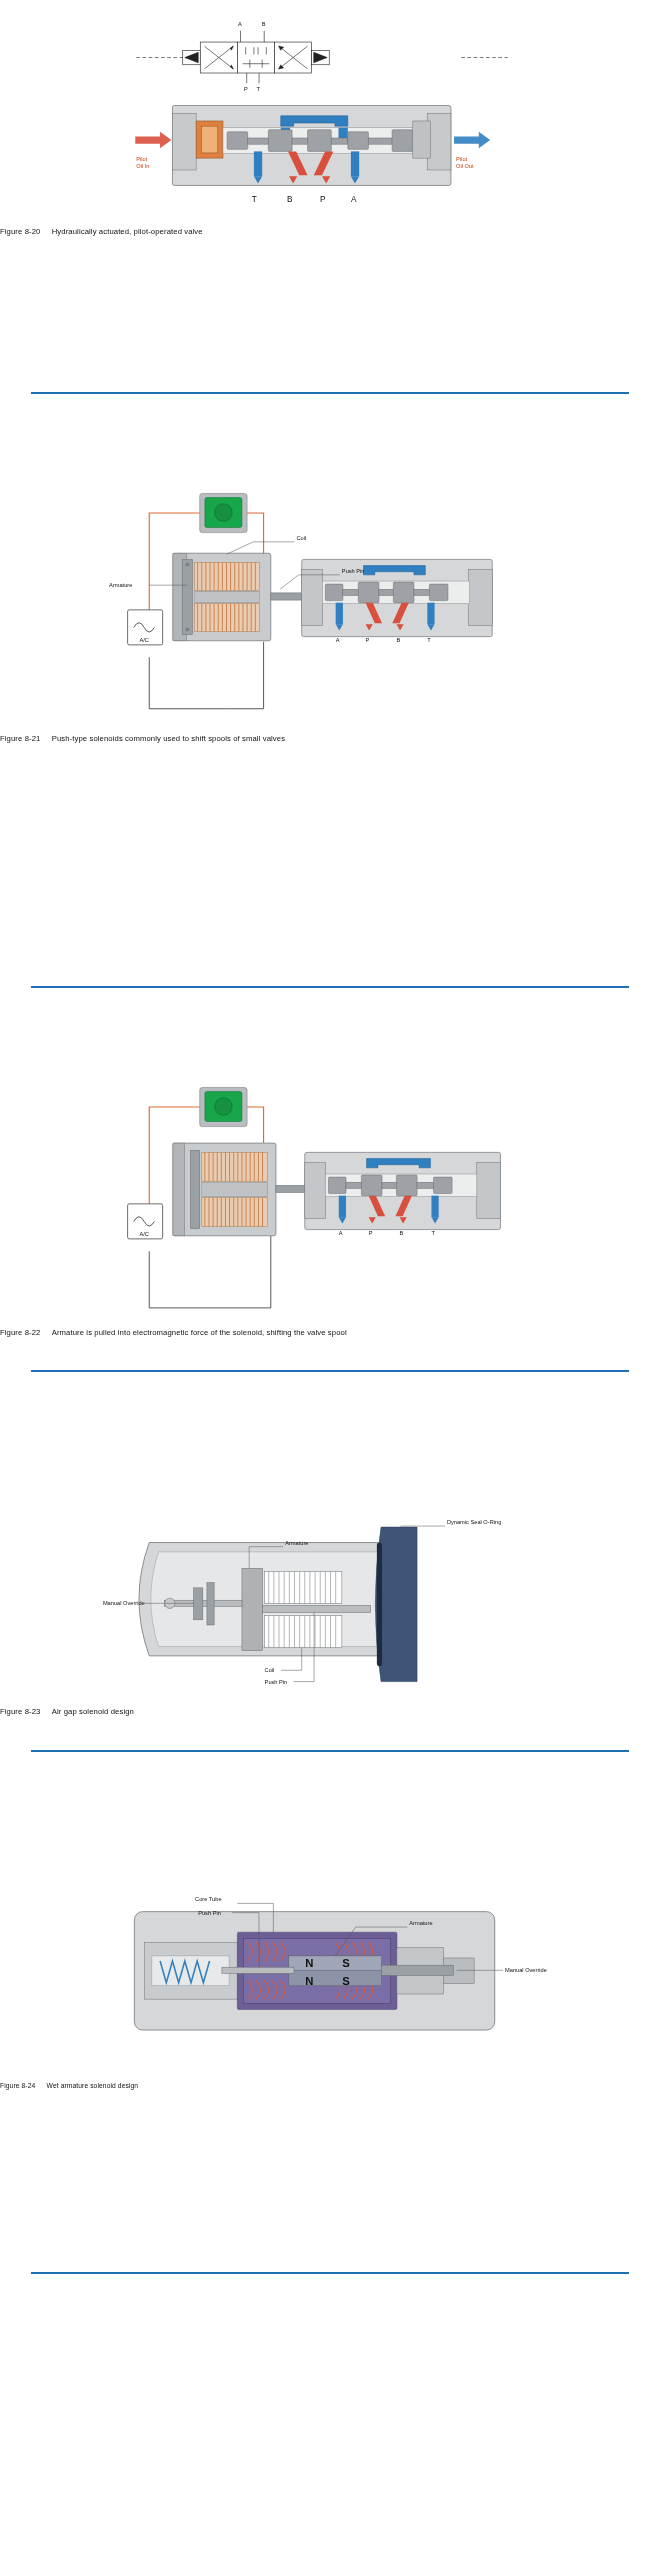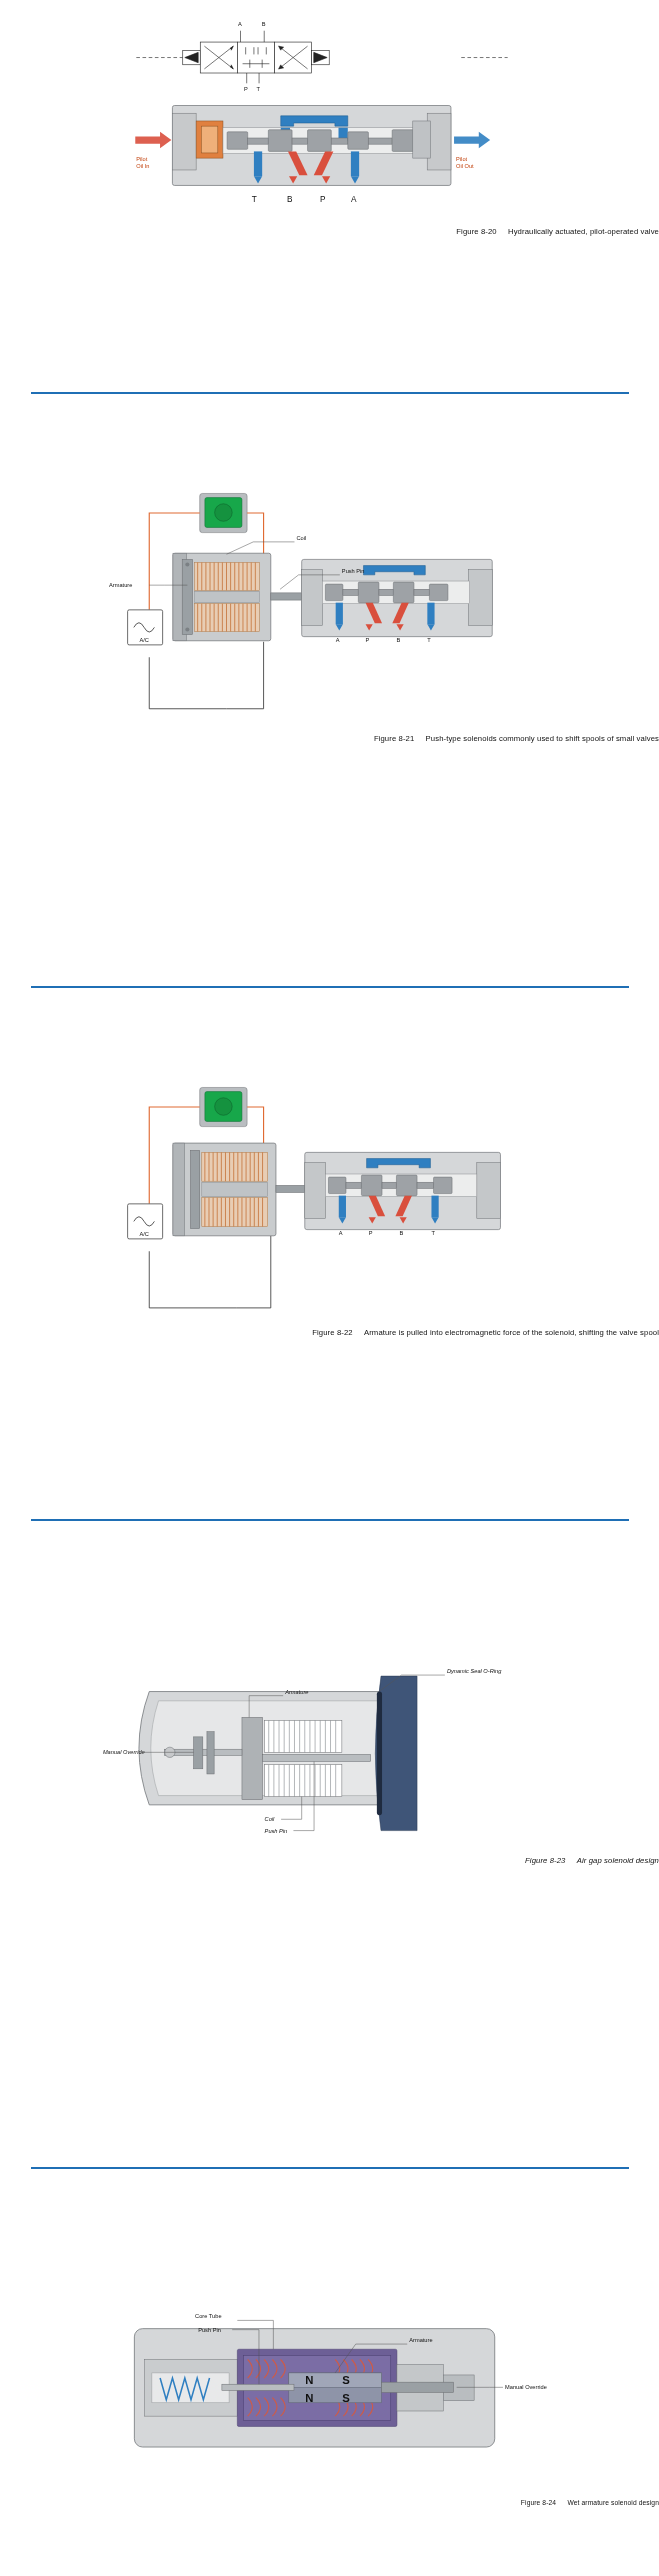--- a/index.html
+++ b/index.html
@@ -1,20 +1,20 @@
 <!DOCTYPE html>
 <html style="font-size:8.2px"><head>
 <meta charset="utf-8">
 <style>
   html,body{margin:0;padding:0;background:#ffffff;}
   body{width:659px;height:2975px;font-family:"Liberation Sans",sans-serif;color:#1a1a1a;position:relative;overflow:hidden;}
   .page{width:659px;height:2975px;position:relative;}
   .section{position:relative;width:659px;}
   .divider{width:598px;margin:0 auto;border-top:2.6px solid #1f6fb5;}
-  .caption{text-align:right;font-size:7.7px;color:#111;letter-spacing:0.1px;}
+  .caption{text-align:left;font-size:7.7px;color:#111;letter-spacing:0.1px;}
   .caption .fignum{font-weight:400;}
   .caption .figtext{margin-left:11.3px;}
   .figwrap{position:relative;margin:0 auto;}
   svg{display:block;}
   
   .arrowtxt{font-size:11px;fill:#c2410c;}
   .portlabel{font-size:16px;fill:#111;font-family:"Liberation Sans",sans-serif;}
   .portlabel-sm{font-size:11px;fill:#111;}
 </style>
 </head>
@@ -228,21 +228,21 @@
         <text class="portlabel-sm" x="72" y="193">Armature</text>
       </svg>
     </div>
     <div class="caption" style="margin-top:-62px;">
       <span class="fignum">Figure 8-21</span><span class="figtext">Push-type solenoids commonly used to shift spools of small valves</span>
     </div>
   </div>
 
   <div class="divider"></div>
 
-  <div class="section" style="height:531px;">
+  <div class="section" style="height:382px;">
     <div class="figwrap" style="width:515px;height:309px;margin-left:72px;padding-top:93px;">
       <svg width="515" height="289" viewBox="0 0 1000 560">
         <rect x="248" y="12" width="92" height="76" rx="5" fill="#b9bdc0" stroke="#6f7276"></rect>
         <rect x="258" y="20" width="72" height="58" rx="4" fill="#17a74a" stroke="#0c6e31"></rect>
         <circle cx="294" cy="49" r="17" fill="#15923f" stroke="#0b5e2a"></circle>
         <path d="M248 50 H150 V238" fill="none" stroke="#e06a32" stroke-width="2.2"></path>
         <path d="M340 50 H372 V130" fill="none" stroke="#e06a32" stroke-width="2.2"></path>
         <path d="M150 330 V440 H320" fill="none" stroke="#333" stroke-width="1.6"></path>
         <path d="M320 440 H386 V300" fill="none" stroke="#333" stroke-width="1.6"></path>
         <rect x="108" y="238" width="68" height="68" rx="3" fill="#ffffff" stroke="#333" stroke-width="1.4"></rect>
@@ -321,21 +321,21 @@
         <text class="portlabel-sm" x="698" y="298">T</text>
       </svg>
     </div>
     <div class="caption" style="margin-top:-62px;">
       <span class="fignum">Figure 8-22</span><span class="figtext">Armature is pulled into electromagnetic force of the solenoid, shifting the valve spool</span>
     </div>
   </div>
 
   <div class="divider"></div>
 
-  <div class="section" style="height:646px;font-style:italic;">
+  <div class="section" style="height:378px;">
     <div class="figwrap" style="width:515px;height:309px;margin-left:72px;padding-top:93px;">
       <svg width="515" height="289" viewBox="0 0 1000 560">
 
         <path d="M150 150 q-40 110 0 220 h470 v-220 z" fill="#d5d7d9" stroke="#6f7276" stroke-width="1.5"></path>
         <path d="M168 168 q-30 92 0 184 h430 v-184 z" fill="#e6e7e8" stroke="#9b9ea1"></path>
 
         <path d="M600 120 h70 v300 h-70 q-22 -150 0 -300 z" fill="#3f5578" stroke="#2b3b55"></path>
 
         <rect x="592" y="150" width="10" height="240" rx="5" fill="#1f2b3f"></rect>
 

